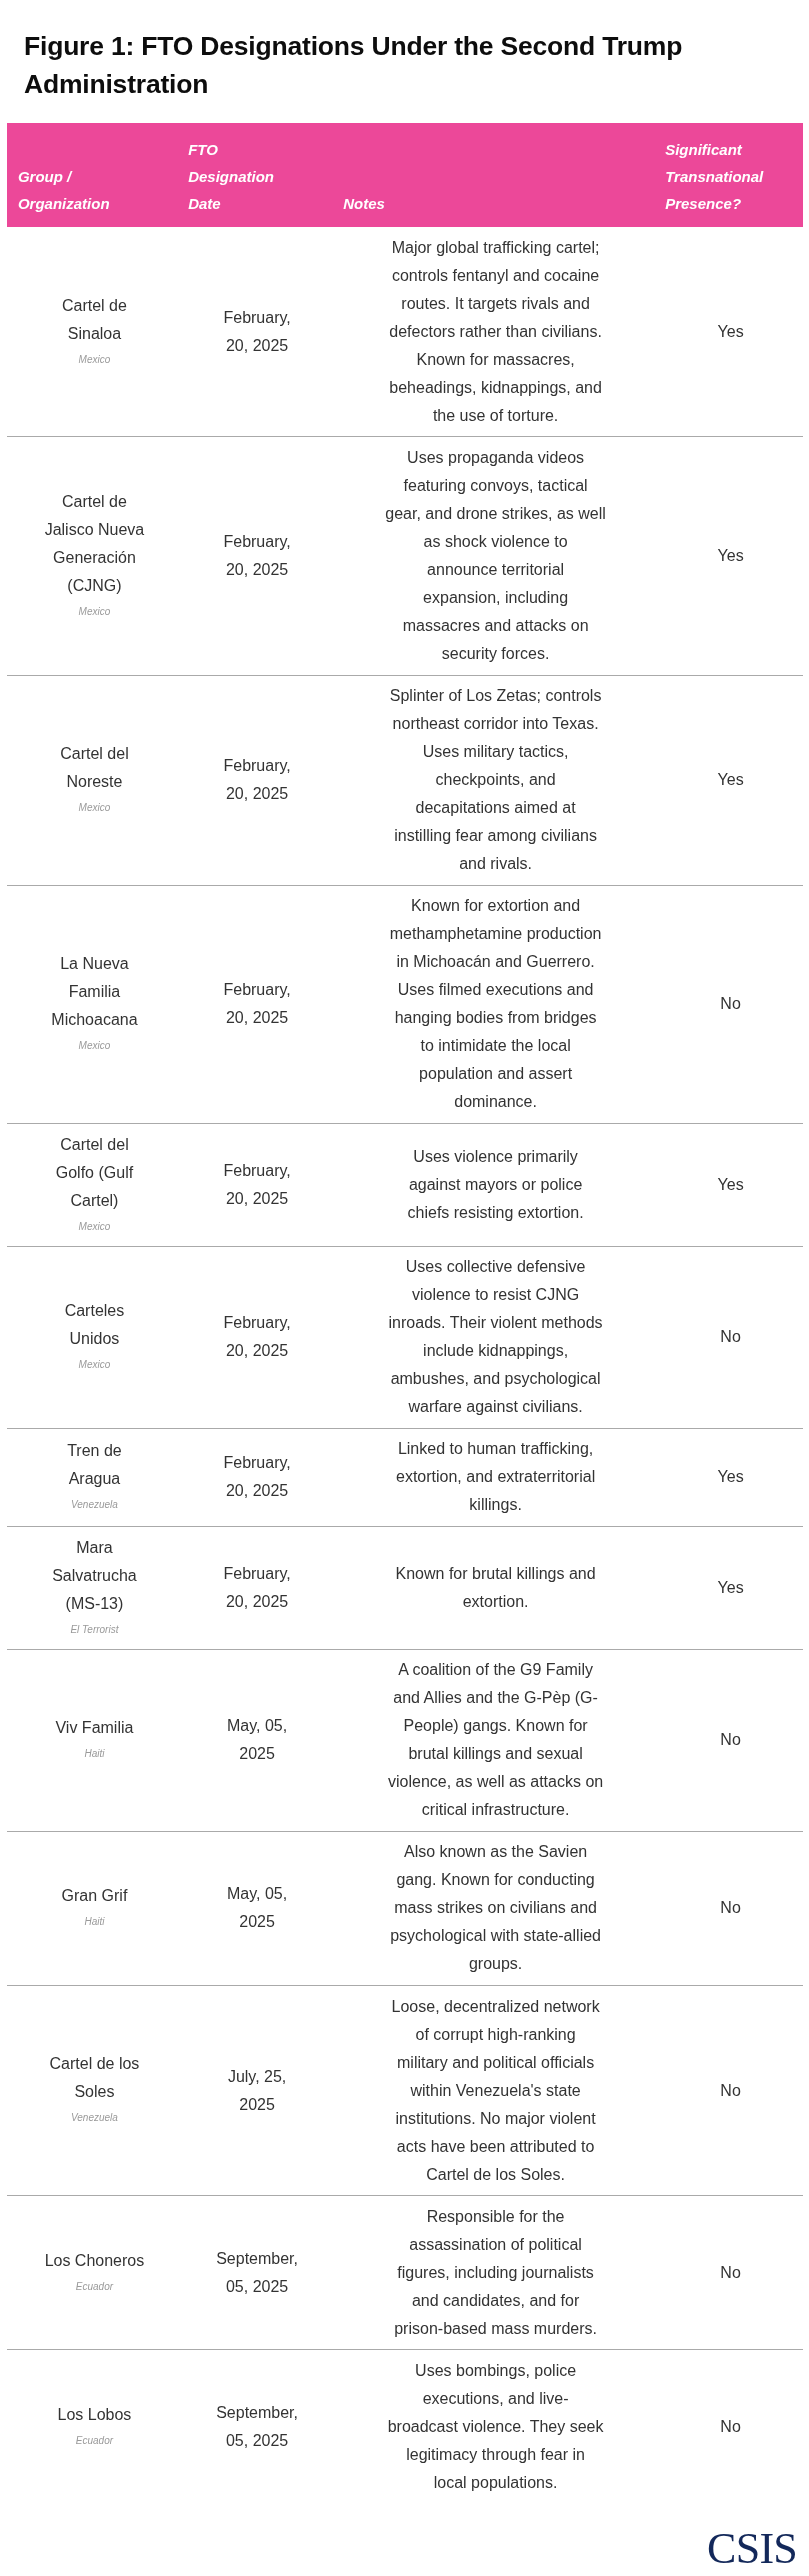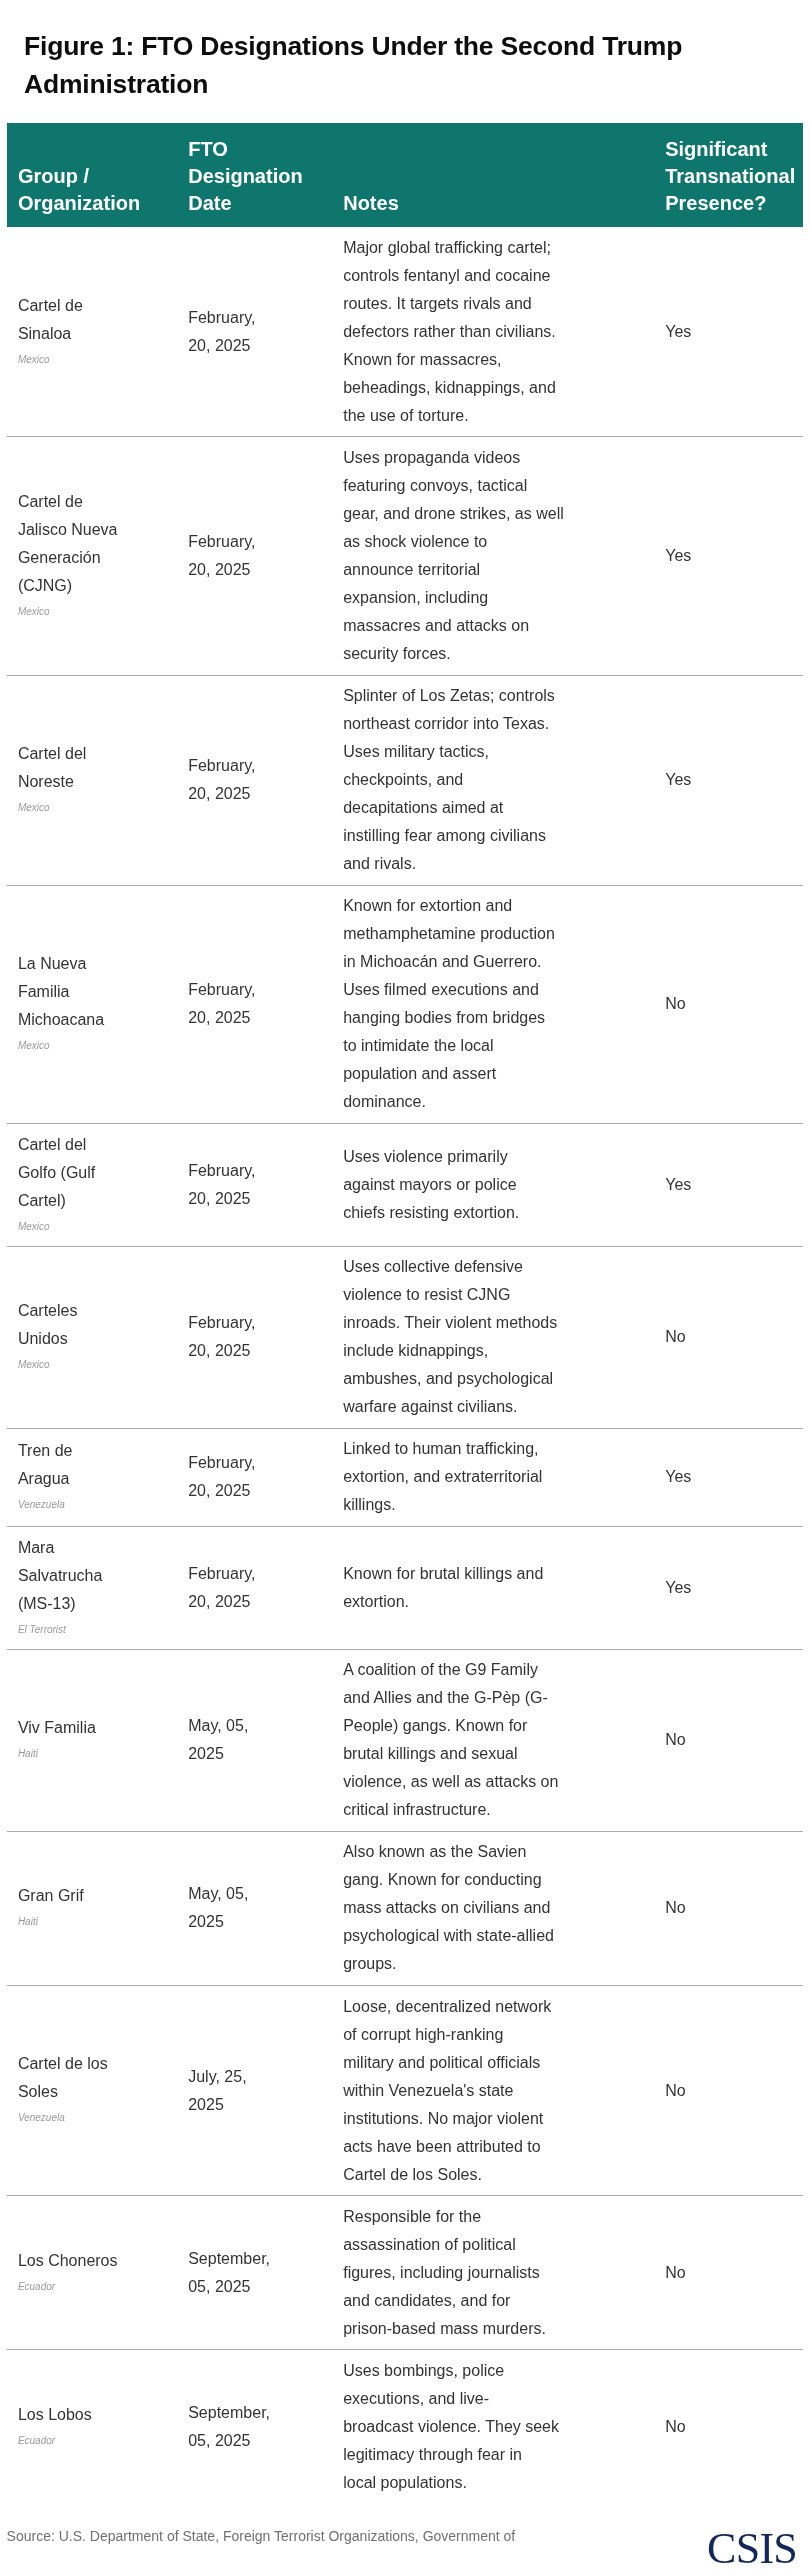--- a/index.html
+++ b/index.html
@@ -12,29 +12,29 @@
   }
   .tbl {
     position: absolute; left: 6.6px; top: 123px; width: 796px;
     border-collapse: collapse; table-layout: fixed;
   }
   .tbl col.c1 { width: 171px; }
   .tbl col.c2 { width: 155px; }
   .tbl col.c3 { width: 322px; }
   .tbl col.c4 { width: 148px; }
   .tbl thead th {
-    background: #0f766e; color: #ffffff; font-weight: 700;
-    font-size: 20px; line-height: 27px; text-align: left; vertical-align: bottom;
-    padding: 12.6px 6.6px 10.6px 11.3px; height: 81px;
+    background: #ec4899; color: #ffffff; font-weight: 700;
+    font-size: 15px; line-height: 27px; text-align: left; vertical-align: bottom;
+    padding: 12.6px 6.6px 10.6px 11.3px; height: 81px; font-style: italic;
   }
   .tbl thead th.h2, .tbl thead th.h3, .tbl thead th.h4 { padding-left: 10.6px; }
   .tbl tbody td {
     font-size: 16px; line-height: 28px; color: #333333;
     vertical-align: middle; padding: 6.6px 6.6px 6.6px 11.3px;
-    border-bottom: 1.3px solid #aaaaaa; text-align: left;
+    border-bottom: 1.3px solid #aaaaaa; text-align: center;
   }
   .tbl tbody td.date, .tbl tbody td.notes, .tbl tbody td.sig { padding-left: 10.6px; }
   .tbl tbody tr:last-child td { border-bottom: none; }
   .country { display: block; font-style: italic; color: #9a9a9a; font-size: 10px; line-height: 24.5px; }
   .line { display: block; white-space: nowrap; }
   .source {
     position: absolute; left: 6.6px; top: 2526px; width: 663px;
     font-size: 14px; line-height: 21px; color: #707070;
   }
   .logo {
@@ -258,21 +258,21 @@
       <span class="group-name"><span class="line">Gran Grif</span></span>
       <span class="country">Haiti</span>
     </td>
     <td class="date">
           <span class="line">May, 05,</span>
           <span class="line">2025</span>
         </td>
     <td class="notes">
           <span class="line">Also known as the Savien</span>
           <span class="line">gang. Known for conducting</span>
-          <span class="line">mass attacks on civilians and</span>
+          <span class="line">mass strikes on civilians and</span>
           <span class="line">psychological with state-allied</span>
           <span class="line">groups.</span>
         </td>
     <td class="sig">No</td>
   </tr>
 
   <tr>
     <td class="group">
       <span class="group-name"><span class="line">Cartel de los</span><span class="line">Soles</span></span>
       <span class="country">Venezuela</span>
@@ -327,16 +327,15 @@
           <span class="line">broadcast violence. They seek</span>
           <span class="line">legitimacy through fear in</span>
           <span class="line">local populations.</span>
         </td>
     <td class="sig">No</td>
   </tr>
 </tbody>
 </table>
 
 <div class="source">
-    <span class="line">Source: U.S. Department of State, Foreign Terrorist Organizations, Government of</span>
   </div>
 <div class="logo">CSIS</div>
 
 
 </body></html>

